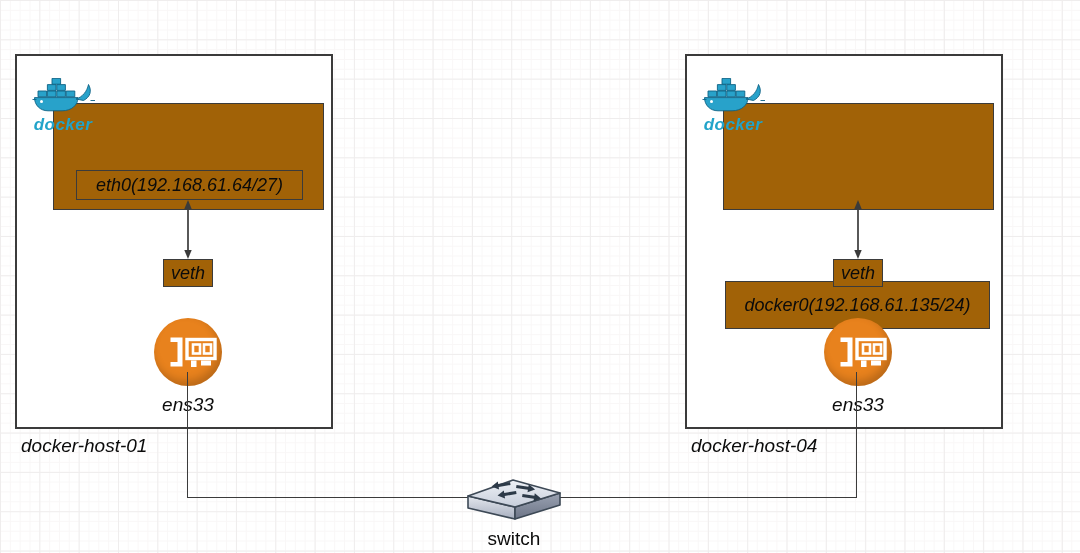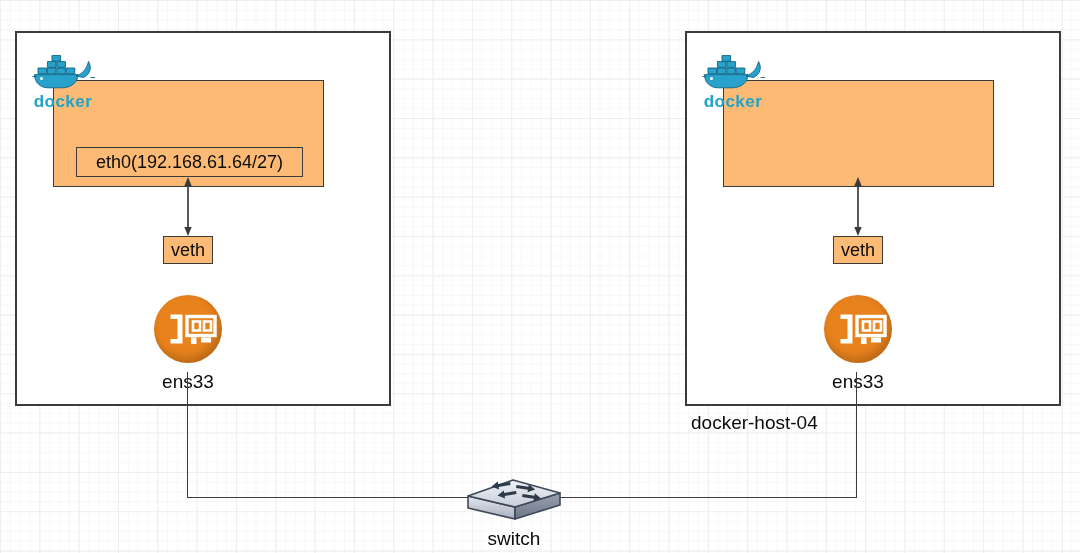--- a/index.html
+++ b/index.html
@@ -8,24 +8,24 @@
     background-color:#ffffff;
     background-image:
       linear-gradient(#efeded 1px, transparent 1px),
       linear-gradient(90deg,#efeded 1px, transparent 1px),
       linear-gradient(#f9f7f7 1px, transparent 1px),
       linear-gradient(90deg,#f9f7f7 1px, transparent 1px);
     background-size:39.33px 39.33px,39.33px 39.33px,9.833px 9.833px,9.833px 9.833px;
     font-family:"Liberation Sans",sans-serif;
     color:#0b0b0b;
   }
-  .host{position:absolute;top:31px;width:376px;height:375px;border:2px solid #3b3b3b;background:#fff;box-sizing:border-box;}
+  .host{position:absolute;top:54px;width:318px;height:375px;border:2px solid #3b3b3b;background:#fff;box-sizing:border-box;font-style:italic;}
   .host1{left:15px;}
   .host2{left:685px;}
-  .box{position:absolute;background:#fdba74;border:1.5px solid #3b3b3b;box-sizing:border-box;
+  .box{position:absolute;background:#a16207;border:1.5px solid #3b3b3b;box-sizing:border-box;
        display:flex;align-items:center;justify-content:center;white-space:nowrap;}
   .inner-box{left:36px;top:47px;width:271px;height:107px;}
   .eth-box{left:59px;top:114px;width:227px;height:30px;font-size:18px;}
   .veth-box{left:146px;top:203px;width:50px;height:28px;font-size:18px;z-index:4;}
   .bridge-box{left:38px;top:225px;width:265px;height:48px;font-size:18px;z-index:3;}
   .arrow-svg{position:absolute;left:164px;top:144px;width:14px;height:59px;z-index:2;}
   .nic-circle{position:absolute;left:137px;top:262px;width:68px;height:68px;border-radius:50%;
       background:#E8821D;box-shadow:inset -3px -5px 8px rgba(0,0,0,.20);z-index:5;}
   .nic-circle svg{position:absolute;left:0;top:0;width:68px;height:68px;}
   .nic-label{position:absolute;left:111px;top:338px;width:120px;height:22px;line-height:22px;
@@ -113,34 +113,36 @@
       </svg>
 
     <div class="box veth-box">veth</div>
 
     <div class="nic-circle">
       <svg viewBox="0 0 68 68">
           <use href="#nicGlyph"></use>
         </svg>
     </div>
     <div class="nic-label">ens33</div>
+    <div class="host-name">docker-host-01</div>
   </div>
 
   <div class="host host2">
     <svg class="whale-svg" viewBox="0 0 64 36">
         <use href="#whale"></use>
       </svg>
     <div class="docker-word">docker</div>
 
     <div class="box inner-box"></div>
 
     <svg class="arrow-svg" viewBox="0 0 14 59">
         <use href="#varrow"></use>
       </svg>
 
+    <div class="box bridge-box">docker0(192.168.61.135/24)</div>
     <div class="box veth-box">veth</div>
 
     <div class="nic-circle">
       <svg viewBox="0 0 68 68">
           <use href="#nicGlyph"></use>
         </svg>
     </div>
     <div class="nic-label">ens33</div>
     <div class="host-name">docker-host-04</div>
   </div>

